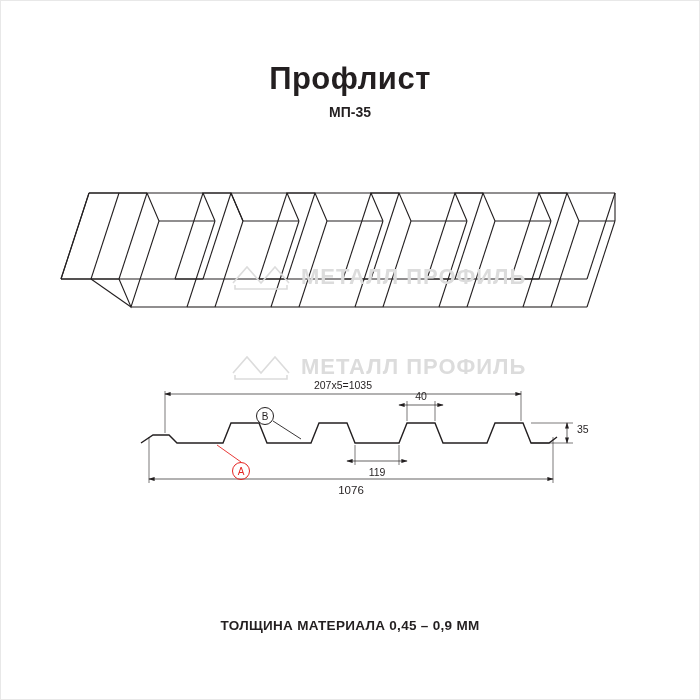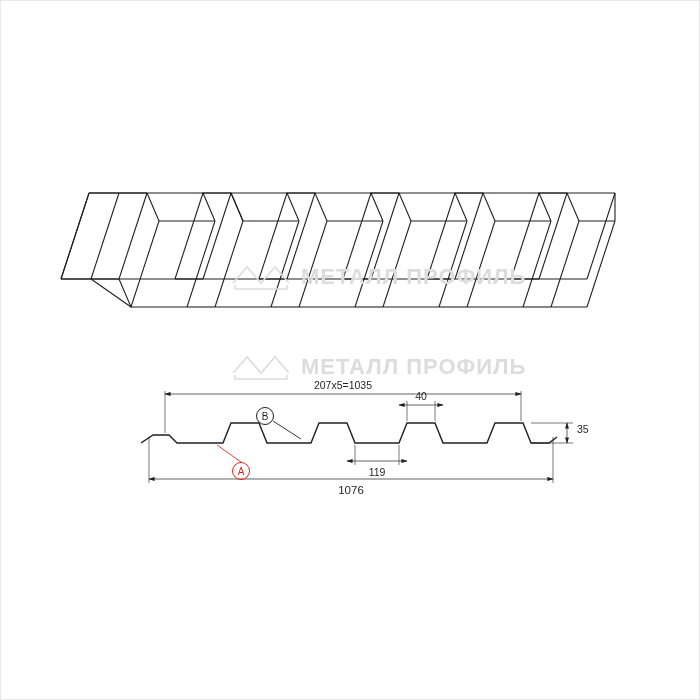--- a/index.html
+++ b/index.html
@@ -77,20 +77,22 @@
   .wm1 { left: 228px; top: 258px; }
   .wm2 { left: 228px; top: 348px; }
   svg { display: block; overflow: visible; }
   text { font-family: "Liberation Sans", sans-serif; }
 </style>
 </head>
 <body>
 
 <div class="page">
 
+  <div class="title">Профлист</div>
+  <div class="subtitle">МП-35</div>
 
   <div class="iso-wrap">
     <svg width="700" height="170" viewBox="0 0 700 170">
       <g fill="none" stroke="#231f20" stroke-width="1.1" stroke-linejoin="miter">
 
         <path d="M88 42 L614 42"></path>
 
         <path d="M60 128 L586 128"></path>
 
         <path d="M88 42 L60 128"></path>
@@ -259,13 +261,14 @@
       </g>
 
       <g>
         <circle cx="240" cy="110" r="8.5" fill="none" stroke="#e52421" stroke-width="1"></circle>
         <text x="240" y="114" text-anchor="middle" font-size="10" fill="#e52421">A</text>
         <path d="M240 101 L216 84" stroke="#e52421" stroke-width="0.9" fill="none"></path>
       </g>
     </svg>
   </div>
 
+  <div class="footer">ТОЛЩИНА МАТЕРИАЛА 0,45 – 0,9 ММ</div>
 </div>
 
 </body></html>

